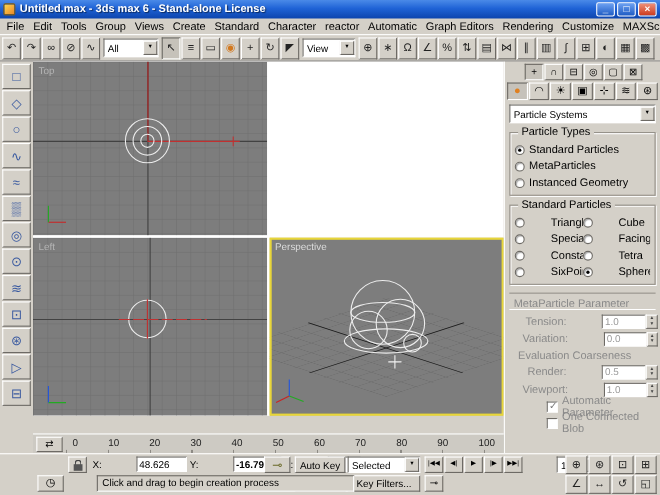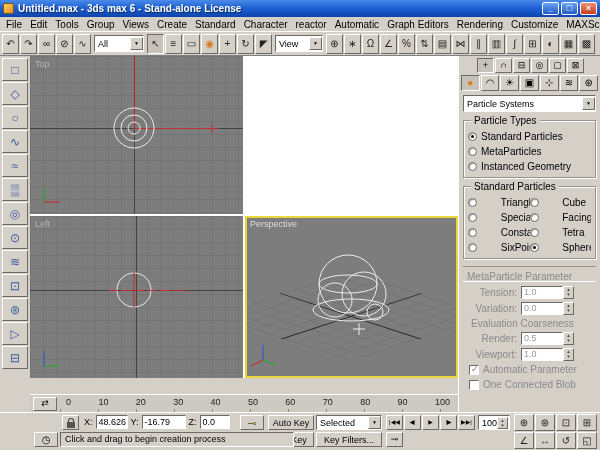--- a/index.html
+++ b/index.html
@@ -1,20 +1,20 @@
 <!DOCTYPE html>
 <html><head>
 <meta charset="utf-8">
 <style>
   *{margin:0;padding:0;box-sizing:border-box;}
   html,body{width:600px;height:450px;overflow:hidden;background:#000;}
   .window{position:relative;width:600px;height:450px;background:#d4d0c8;font-family:"Liberation Sans",sans-serif;font-size:10px;color:#000;}
   button{font:inherit;appearance:none;cursor:default;}
   .raised{background:#d4d0c8;border:1px solid;border-color:#ffffff #6d6a65 #6d6a65 #ffffff;}
-  .sunken{border:1px solid;border-color:#6d6a65 #ffffff #ffffff #6d6a65;}
+  .sunken{border:1px solid;border-color:#6d6a65 #ffffff #ffffff #6d6a65;margin-left:28px;}
   .active{border-color:#6d6a65 #ffffff #ffffff #6d6a65 !important;background:#c6c2ba !important;}
   .disabled{color:#8a8a8a;}
 
   
   .titlebar{position:absolute;left:0;top:0;width:600px;height:17px;background:linear-gradient(180deg,#4a8ae8 0%,#1f63d6 45%,#0c44ad 100%);display:flex;align-items:center;padding:0 3px;gap:4px;}
   .sys-icon{width:11px;height:11px;background:linear-gradient(135deg,#ffd84d,#e8862a);border:1px solid #7a5a14;border-radius:2px;flex:none;}
   .title{color:#fff;font-weight:bold;font-size:10px;text-shadow:1px 1px 1px rgba(0,0,0,.55);flex:1;white-space:nowrap;overflow:hidden;}
   .winbtns{display:flex;gap:2px;}
   .wb{width:17px;height:13px;border:1px solid #fff;border-radius:2px;color:#fff;font-size:9px;line-height:11px;text-align:center;font-weight:bold;padding:0;}
   .wb.min,.wb.max{background:linear-gradient(180deg,#6ea2f2,#1f5cc4);}
@@ -90,21 +90,21 @@
   
   .statusbar{position:absolute;left:0;top:412px;width:600px;height:38px;background:#d4d0c8;border-top:1px solid #fff;}
   .sb{position:absolute;}
   .small-btn{font-size:9px;text-align:center;padding:0;}
   .lock-btn{left:62px;top:2px;width:17px;height:15px;}
   .lock-shackle{position:absolute;left:5px;top:2px;width:6px;height:5px;border:1px solid #444;border-bottom:none;border-radius:3px 3px 0 0;}
   .lock-body{position:absolute;left:4px;top:6px;width:8px;height:6px;background:#555;}
   .xyz{left:84px;top:2px;display:flex;align-items:center;gap:3px;}
   .axis-label{font-size:9px;}
   .coord-field{height:14px;background:#fff;font-size:9px;display:flex;align-items:center;padding:0 2px;overflow:hidden;}
-  .coord-x{width:32px;}.coord-y{width:44px;}.coord-z{width:30px;}
+  .coord-x{width:46px;}.coord-y{width:44px;font-weight:bold;}.coord-z{width:30px;}
   .key-button{left:240px;top:2px;width:24px;height:15px;font-size:11px;color:#6b6b2a;line-height:12px;}
   .auto-key{left:268px;top:2px;width:46px;height:15px;}
   .set-key{left:268px;top:19px;width:46px;height:15px;}
   .selected-dd{left:316px;top:2px;width:66px;height:15px;}
   .key-filters{left:316px;top:19px;width:66px;height:15px;}
   .playback{left:386px;top:2px;display:flex;gap:1px;}
   .pb-btn{width:17px;height:15px;font-size:6px;line-height:13px;text-align:center;padding:0;white-space:nowrap;overflow:hidden;}
   .key-mode{left:386px;top:19px;width:17px;height:15px;font-size:9px;line-height:13px;}
   .frame-field{left:478px;top:2px;width:32px;height:15px;background:#fff;display:flex;align-items:center;font-size:9px;padding:0 1px 0 3px;}
   .frame-field .spin-arrows{height:12px;}

